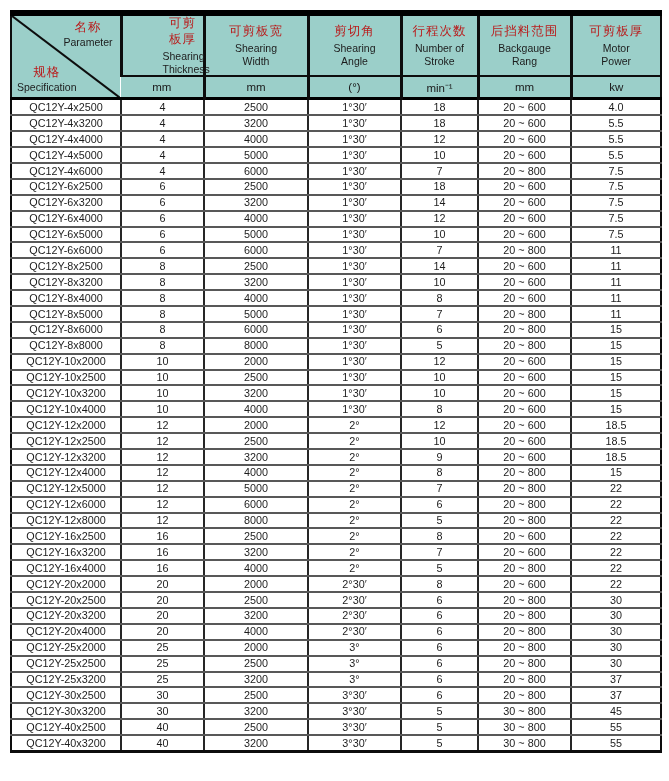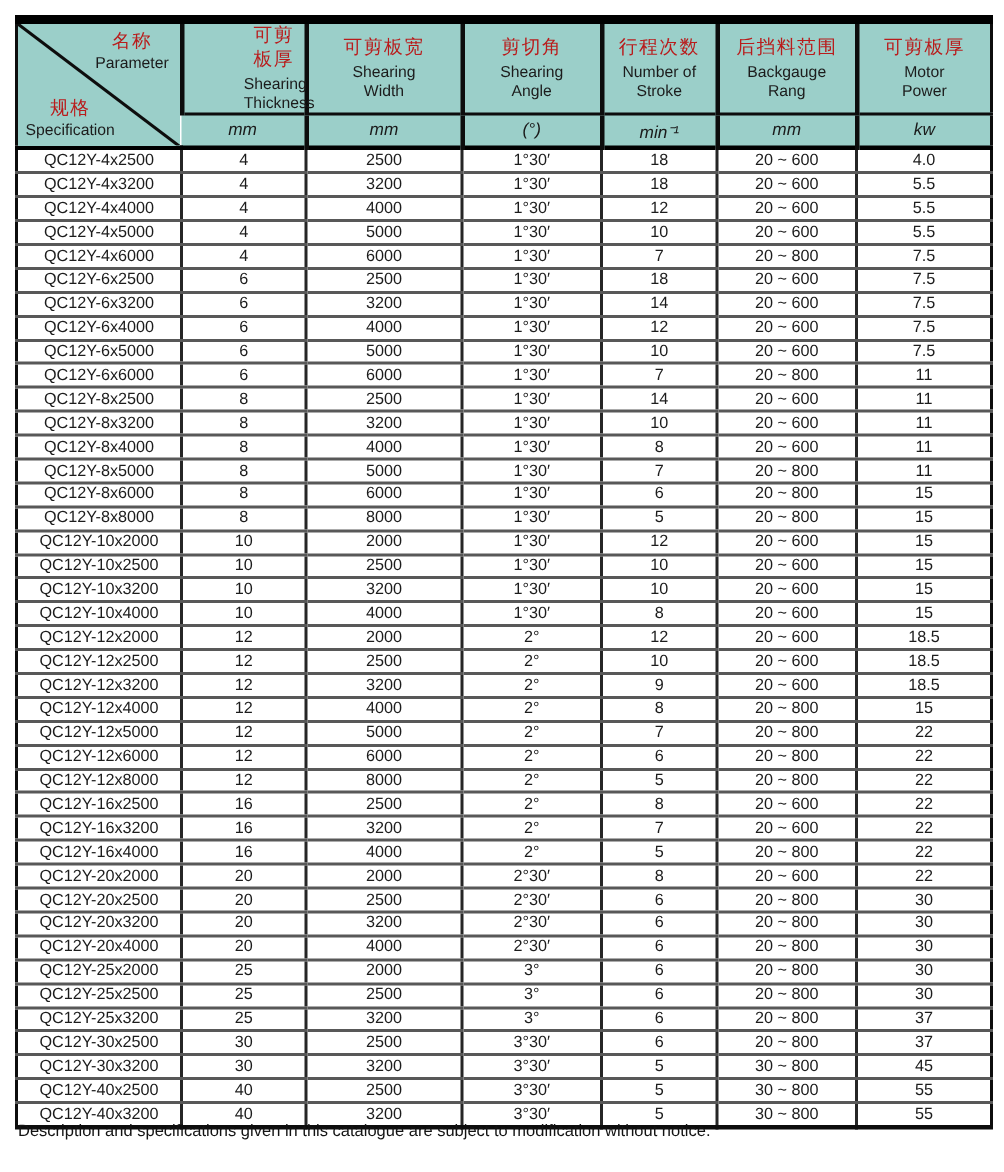--- a/index.html
+++ b/index.html
@@ -30,21 +30,20 @@
     text-align: center;
     font-weight: normal;
     padding: 0;
   }
   thead th:first-child { border-left: none; }
   thead tr.head-main th { height: 50px; }
   thead tr.head-units th {
     border-top: 2px solid #0d0d0d;
     height: 20px;
     font-size: 11.5px;
-    font-style: italic;
   }
   thead { border-bottom: 3px solid #000; }
   .zh {
     display: block;
     font-size: 12.5px;
     letter-spacing: 1px;
     color: #b91c1c;
     line-height: 1.25;
   }
   .en {
@@ -520,16 +519,15 @@
           <td>3200</td>
           <td>3°30′</td>
           <td>5</td>
           <td>30 ~ 800</td>
           <td>55</td>
         </tr>
       </tbody>
   </table>
 
   <div class="footer">
-    <div class="f-en">Description and specifications given in this catalogue are subject to modification without notice.</div>
   </div>
 
 </div>
 
 </body></html>

